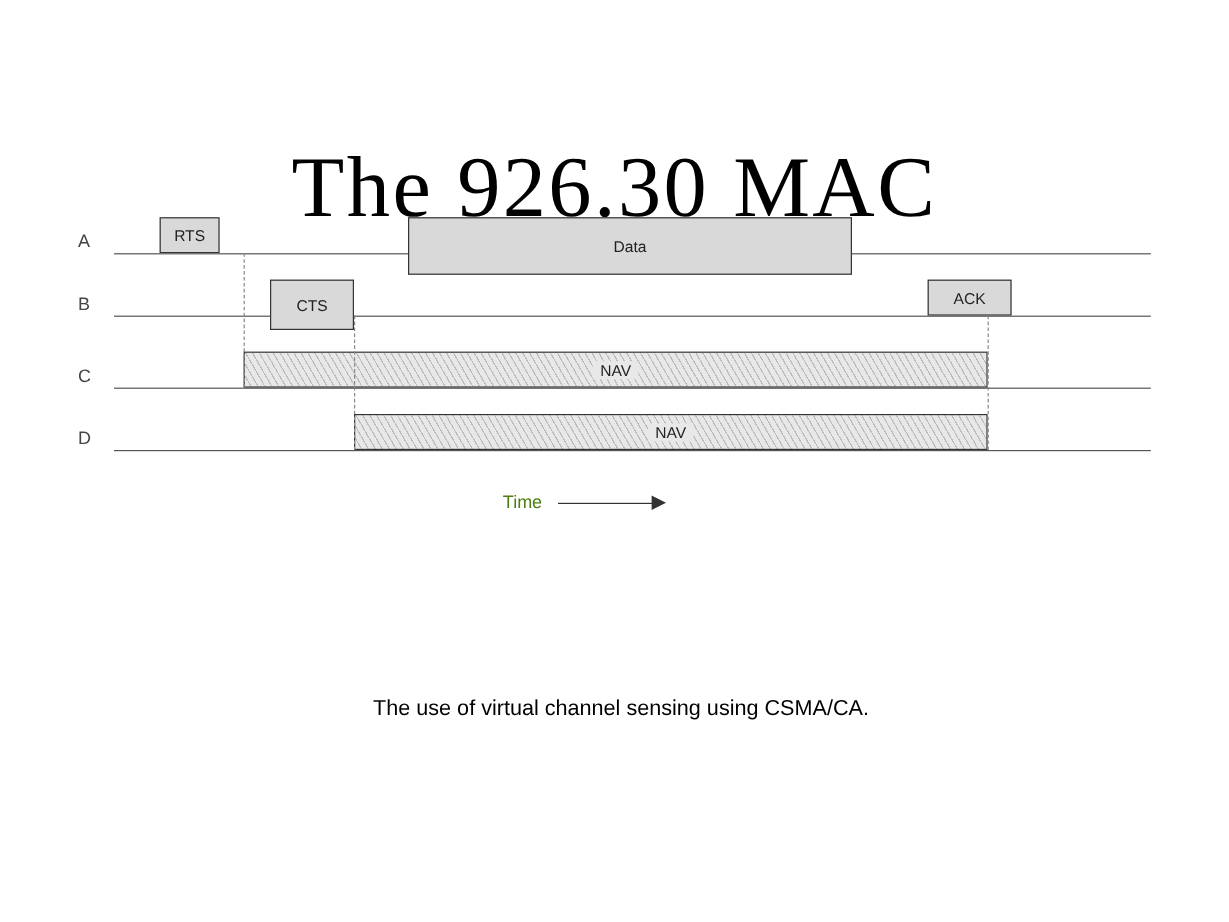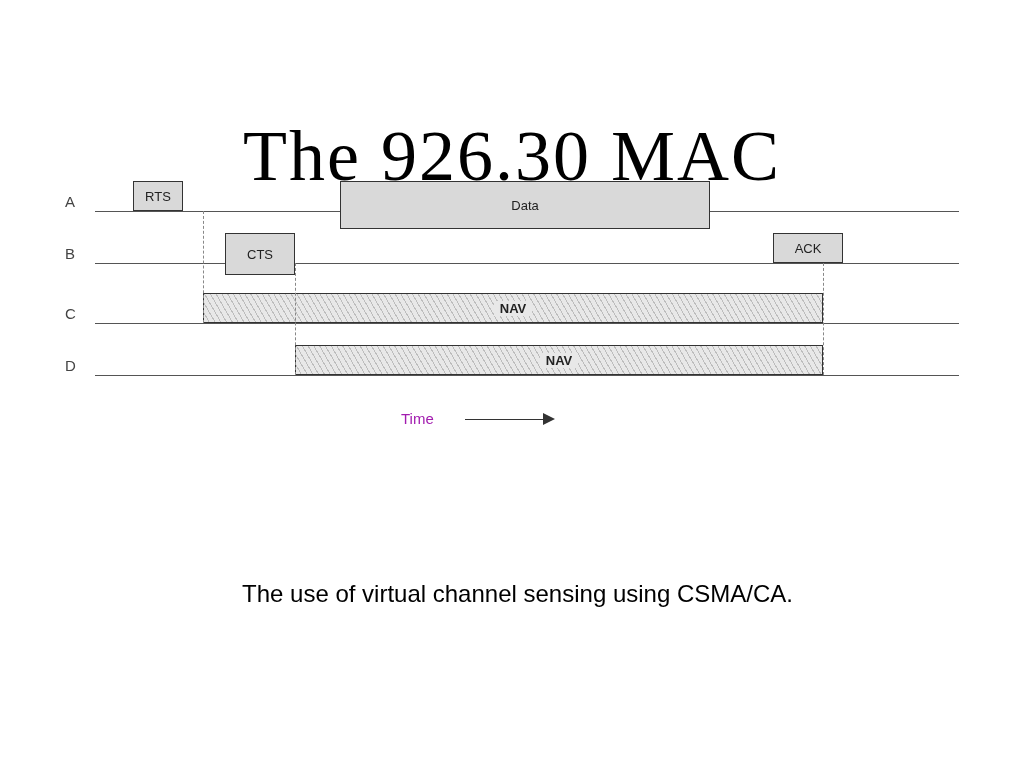--- a/index.html
+++ b/index.html
@@ -84,38 +84,37 @@
       #e8e8e8 4px,
       #bdbdbd 4px,
       #bdbdbd 5px
     );
   }
   .navbox.c { left: 138px; width: 620px; }
   .navbox.d { left: 230px; width: 528px; }
   .navbox span {
     background: #e8e8e8;
     padding: 0 6px;
-    font-weight: bold;
   }
 
   .dash {
     position: absolute;
     border-left: 1.5px dashed #888;
     width: 0;
   }
   .dash.d1 { left: 138px; top: 36px;  height: 112px; }
   .dash.d2 { left: 230px; top: 88px;  height: 112px; }
   .dash.d3 { left: 758px; top: 88px;  height: 112px; }
 
   .time-label {
     position: absolute;
     top: 235px;
-    left: 336px;
+    left: 354px;
     font-size: 15px;
-    color: #a21caf;
+    color: #4d7c0f;
   }
   .arrow-line {
     position: absolute;
     top: 244px;
     left: 400px;
     width: 80px;
     border-top: 1.5px solid #333;
   }
   .arrow-head {
     position: absolute;
@@ -126,21 +125,21 @@
     border-bottom: 6px solid transparent;
     border-left: 12px solid #333;
   }
 
   .caption {
     position: absolute;
     top: 580px;
     left: 0;
     right: 0;
     text-align: center;
-    font-size: 24px;
+    font-size: 18px;
     color: #000;
     font-family: Arial, Helvetica, sans-serif;
     padding: 0 64px;
     margin-left: 11px;
   }
 </style>
 </head>
 <body>
 
 <div class="title-partial">The 926.30 MAC</div>

